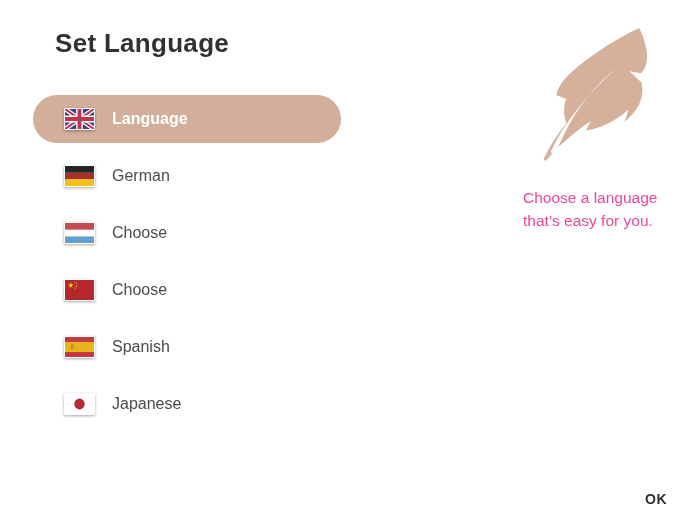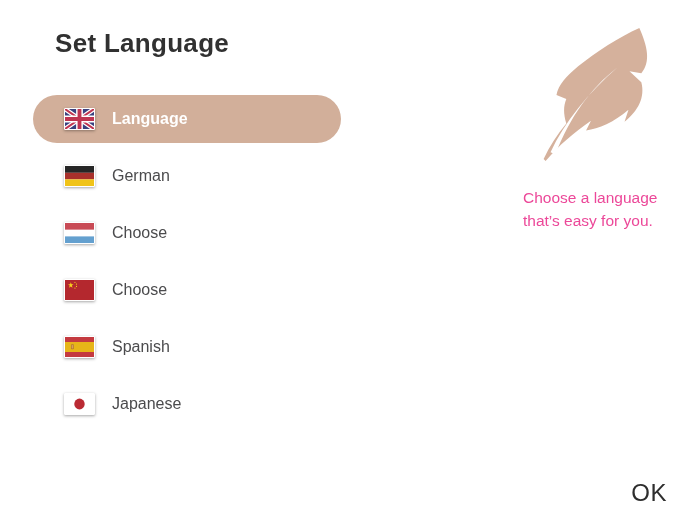--- a/index.html
+++ b/index.html
@@ -82,22 +82,22 @@
     left: 523px;
     top: 186px;
     font-size: 15.5px;
     line-height: 23px;
     color: #ec4899;
   }
   .ok-button {
     position: absolute;
     right: 26px;
     bottom: 18px;
-    font-size: 24px;
-    font-weight: 400;
+    font-size: 14px;
+    font-weight: 700;
     color: #2e2e2e;
     letter-spacing: 0.5px;
     cursor: pointer;
   }
 </style>
 </head>
 <body>
 
 <div class="screen">
 

